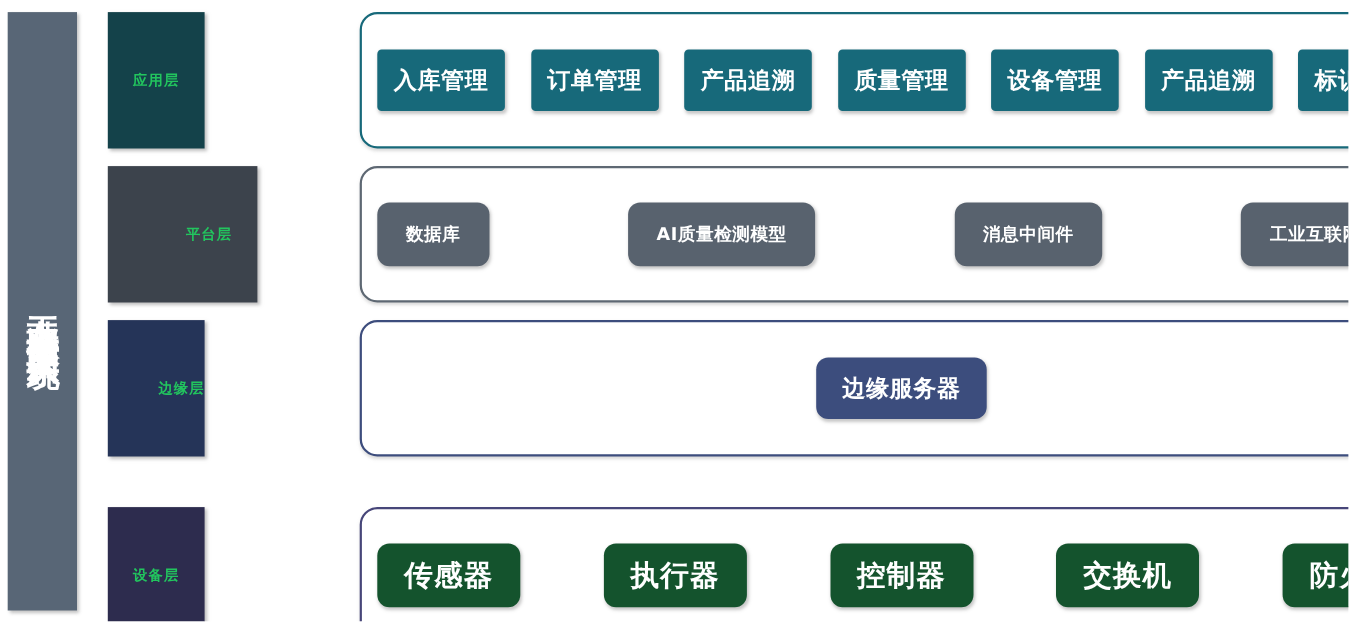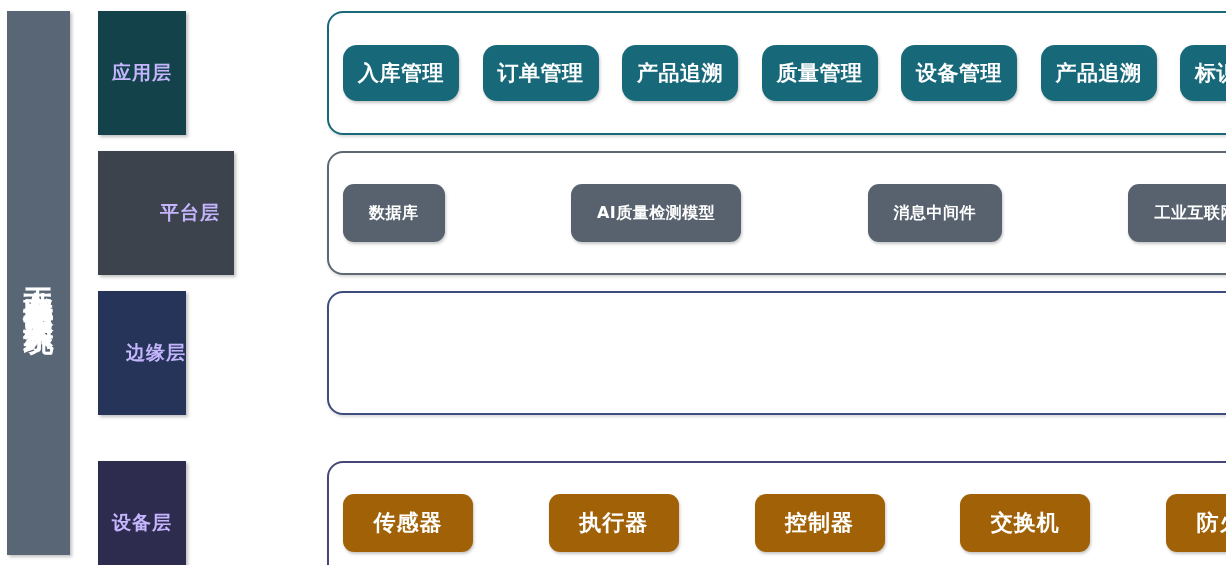--- a/index.html
+++ b/index.html
@@ -58,22 +58,22 @@
   .row-dev   { top: 423px; margin-top: 38px; }
 
   
   .layer-label {
     width: 88px;
     flex: 0 0 88px;
     display: flex;
     align-items: center;
     justify-content: center;
     box-shadow: 2px 2px 3px rgba(130,130,130,0.5);
-    color: #c4b5fd;
-    font-size: 19px;
+    color: #22c55e;
+    font-size: 13px;
     font-weight: bold;
     letter-spacing: 1px;
   }
 
   
   .layer-box {
     position: absolute;
     left: 229px;
     width: 985px;
     height: 124px;
@@ -87,21 +87,21 @@
     box-shadow: 1px 2px 3px rgba(150,150,150,0.35);
   }
   .layer-box.spread { justify-content: space-between; }
   .layer-box.center { justify-content: center; gap: 24px; }
 
   
   .chip {
     display: flex;
     align-items: center;
     justify-content: center;
-    border-radius: 14px;
+    border-radius: 4px;
     color: #ffffff;
     font-weight: bold;
     white-space: nowrap;
     box-shadow: 1px 2px 3px rgba(130,130,130,0.45);
     box-sizing: border-box;
   }
 
   
   .row-app .layer-label { background: #14424a; }
   .row-app .layer-box   { border-color: #17697a; }
@@ -138,22 +138,22 @@
     border-radius: 11px;
   }
 
   
   .row-dev .layer-label { background: #2d2c4e; }
   .row-dev .layer-box   { border-color: #474679; }
   .chip-dev {
     height: 58px;
     padding: 0 24px;
     min-width: 130px;
-    background: #a16207;
-    font-size: 22px;
+    background: #14532d;
+    font-size: 26px;
     letter-spacing: 1px;
     border-radius: 11px;
   }
 </style>
 </head>
 <body>
 
 <div id="diagram">
 
   <div class="title-bar">
@@ -185,20 +185,21 @@
       <div class="chip chip-plat">消息中间件</div>
       <div class="chip chip-plat">工业互联网平台</div>
     </div>
   </div>
 
   <div class="row row-edge">
     <div class="layer-label">
       <span>边缘层</span>
     </div>
     <div class="layer-box center">
+      <div class="chip chip-edge">边缘服务器</div>
     </div>
   </div>
 
   <div class="row row-dev">
     <div class="layer-label">
       <span>设备层</span>
     </div>
     <div class="layer-box spread">
       <div class="chip chip-dev">传感器</div>
       <div class="chip chip-dev">执行器</div>

